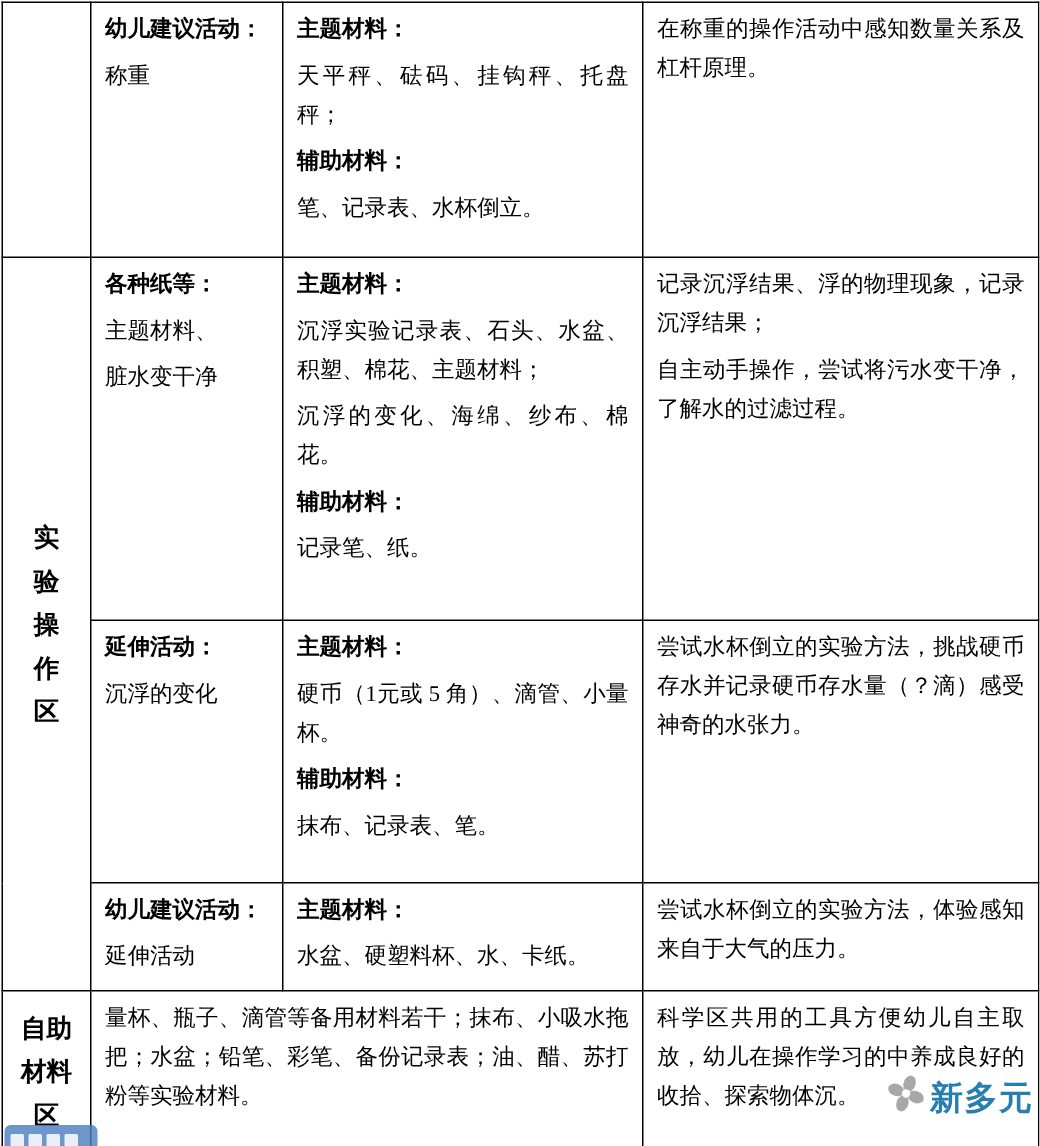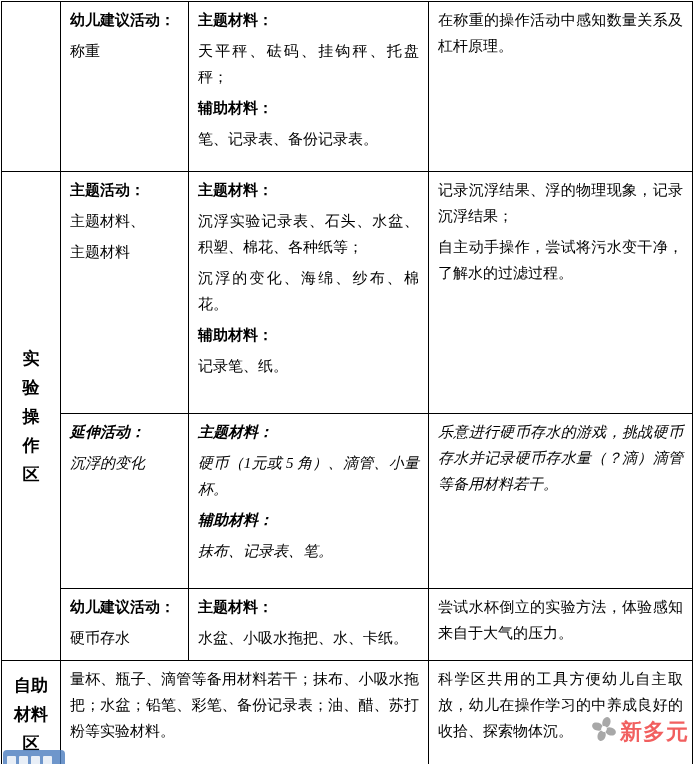--- a/index.html
+++ b/index.html
@@ -29,27 +29,27 @@
   td.zone {
     text-align: center;
     vertical-align: middle;
     font-weight: bold;
     padding: 4px 2px;
     font-size: 17px;
     line-height: 29px;
   }
   tr.r1 { height: 170px; }
   tr.r2 { height: 242px; }
-  tr.r3 { height: 175px; font-style: italic; }
+  tr.r3 { height: 175px; }
   tr.r4 { height: 64px; }
   tr.r5 { height: 108px; }
   .wm-brand {
     position: absolute; right: 4px; bottom: 16px;
     display: flex; align-items: center; gap: 3px;
-    color: #ef4444; opacity: 0.85;
+    color: #0369a1; opacity: 0.85;
     font-family: "Liberation Sans", sans-serif;
     font-weight: bold; font-size: 22px; letter-spacing: 1px;
     pointer-events: none;
     justify-content: space-between;
   }
   .wm-brand svg { transform: rotate(20deg); }
   .wm-corner {
     position: absolute; left: 3px; bottom: -6px;
     width: 62px; height: 20px; border-radius: 4px;
     background: #4a7dbf; opacity: 0.8;
@@ -77,43 +77,43 @@
       <tr class="r1">
         <td class="zone"></td>
         <td>
           <p class="hd">幼儿建议活动：</p>
           <p>称重</p>
         </td>
         <td>
           <p class="hd">主题材料：</p>
           <p>天平秤、砝码、挂钩秤、托盘秤；</p>
           <p class="hd">辅助材料：</p>
-          <p>笔、记录表、备份记录表。</p>
+          <p>笔、记录表、水杯倒立。</p>
         </td>
         <td>
           <p>在称重的操作活动中感知数量关系及杠杆原理。</p>
         </td>
       </tr>
 
       <tr class="r2">
         <td class="zone" rowspan="3">
           <div>实</div>
           <div>验</div>
           <div>操</div>
           <div>作</div>
           <div>区</div>
         </td>
         <td>
-          <p class="hd">主题活动：</p>
+          <p class="hd">各种纸等：</p>
           <p>主题材料、</p>
-          <p>主题材料</p>
+          <p>脏水变干净</p>
         </td>
         <td>
           <p class="hd">主题材料：</p>
-          <p>沉浮实验记录表、石头、水盆、积塑、棉花、各种纸等；</p>
+          <p>沉浮实验记录表、石头、水盆、积塑、棉花、主题材料；</p>
           <p>沉浮的变化、海绵、纱布、棉花。</p>
           <p class="hd">辅助材料：</p>
           <p>记录笔、纸。</p>
         </td>
         <td>
           <p>记录沉浮结果、浮的物理现象，记录沉浮结果；</p>
           <p>自主动手操作，尝试将污水变干净，了解水的过滤过程。</p>
         </td>
       </tr>
 
@@ -122,32 +122,32 @@
           <p class="hd">延伸活动：</p>
           <p>沉浮的变化</p>
         </td>
         <td>
           <p class="hd">主题材料：</p>
           <p>硬币（1元或 5 角）、滴管、小量杯。</p>
           <p class="hd">辅助材料：</p>
           <p>抹布、记录表、笔。</p>
         </td>
         <td>
-          <p>乐意进行硬币存水的游戏，挑战硬币存水并记录硬币存水量（？滴）滴管等备用材料若干。</p>
+          <p>尝试水杯倒立的实验方法，挑战硬币存水并记录硬币存水量（？滴）感受神奇的水张力。</p>
         </td>
       </tr>
 
       <tr class="r4">
         <td>
           <p class="hd">幼儿建议活动：</p>
-          <p>硬币存水</p>
+          <p>延伸活动</p>
         </td>
         <td>
           <p class="hd">主题材料：</p>
-          <p>水盆、小吸水拖把、水、卡纸。</p>
+          <p>水盆、硬塑料杯、水、卡纸。</p>
         </td>
         <td>
           <p>尝试水杯倒立的实验方法，体验感知来自于大气的压力。</p>
         </td>
       </tr>
 
       <tr class="r5">
         <td class="zone">
           <div>自助</div>
           <div>材料</div>

